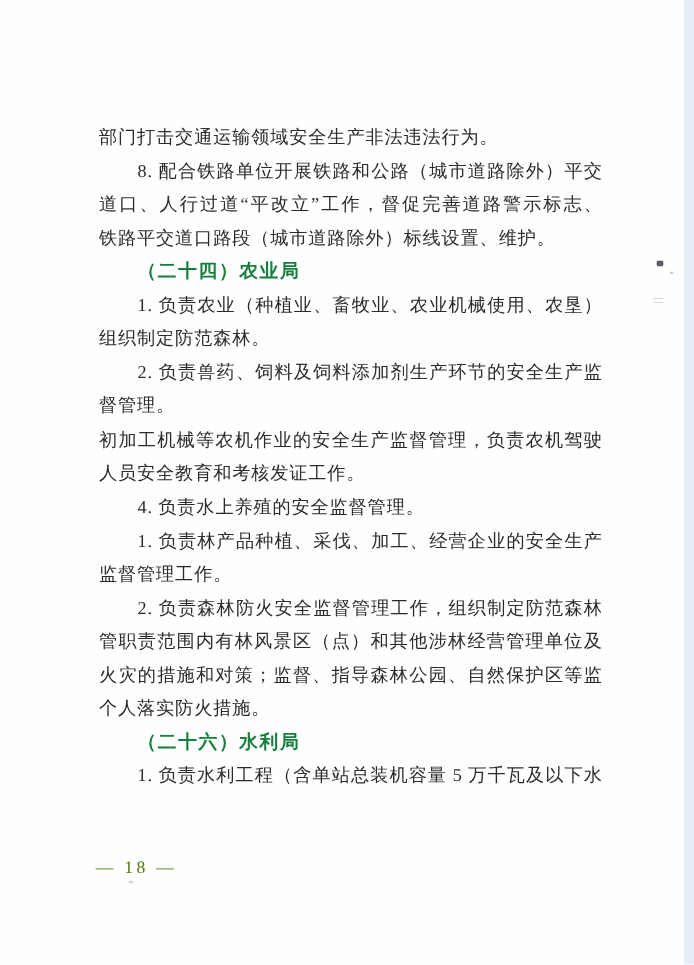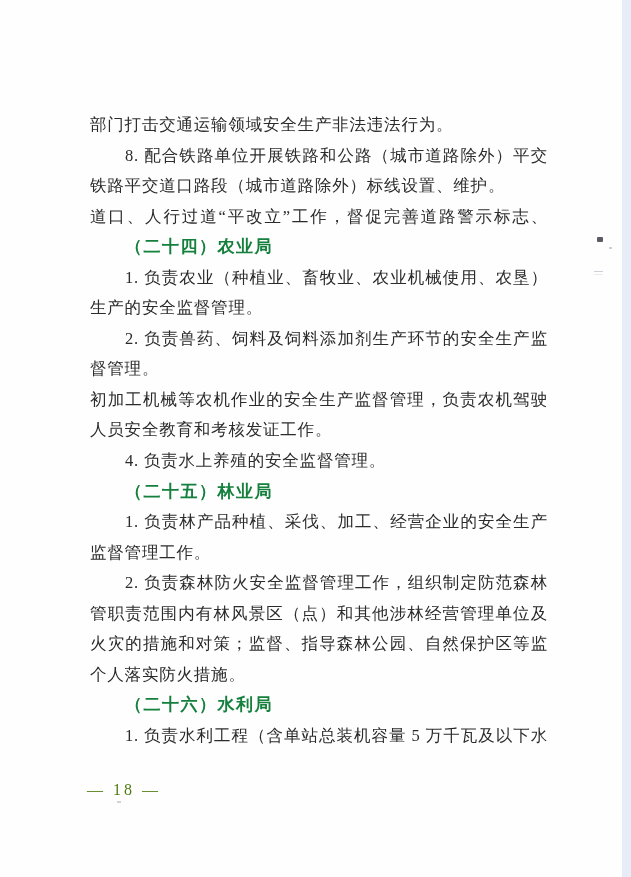--- a/index.html
+++ b/index.html
@@ -98,31 +98,30 @@
 </style>
 </head>
 <body>
 
 <div class="page">
   <div class="scan-edge"></div>
 
   <div class="text-block" id="text-block">
       <div class="line">部门打击交通运输领域安全生产非法违法行为。</div>
       <div class="line indent justify">8. 配合铁路单位开展铁路和公路（城市道路除外）平交</div>
+      <div class="line justify">道口、人行过道“平改立”工作，督促完善道路警示标志、</div>
       <div class="line">铁路平交道口路段（城市道路除外）标线设置、维护。</div>
-      <div class="line justify">道口、人行过道“平改立”工作，督促完善道路警示标志、</div>
       <div class="line indent bold">（二十四）农业局</div>
       <div class="line indent justify">1. 负责农业（种植业、畜牧业、农业机械使用、农垦）</div>
-      <div class="line">生产的安全监督管理。</div>
+      <div class="line">组织制定防范森林。</div>
       <div class="line indent justify">2. 负责兽药、饲料及饲料添加剂生产环节的安全生产监</div>
       <div class="line">督管理。</div>
       <div class="line justify">初加工机械等农机作业的安全生产监督管理，负责农机驾驶</div>
       <div class="line">人员安全教育和考核发证工作。</div>
       <div class="line indent">4. 负责水上养殖的安全监督管理。</div>
-      <div class="line indent bold">（二十五）林业局</div>
       <div class="line indent justify">1. 负责林产品种植、采伐、加工、经营企业的安全生产</div>
       <div class="line">监督管理工作。</div>
       <div class="line indent justify">2. 负责森林防火安全监督管理工作，组织制定防范森林</div>
       <div class="line justify">管职责范围内有林风景区（点）和其他涉林经营管理单位及</div>
       <div class="line justify">火灾的措施和对策；监督、指导森林公园、自然保护区等监</div>
       <div class="line">个人落实防火措施。</div>
       <div class="line indent bold">（二十六）水利局</div>
       <div class="line indent justify">1. 负责水利工程（含单站总装机容量 5 万千瓦及以下水</div>
     </div>
 

